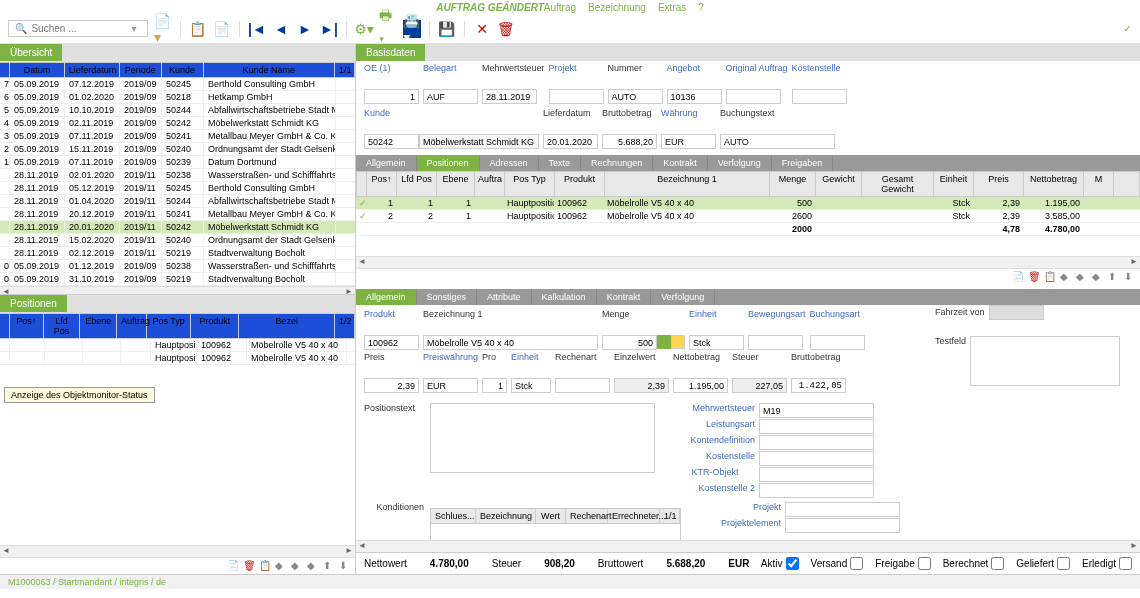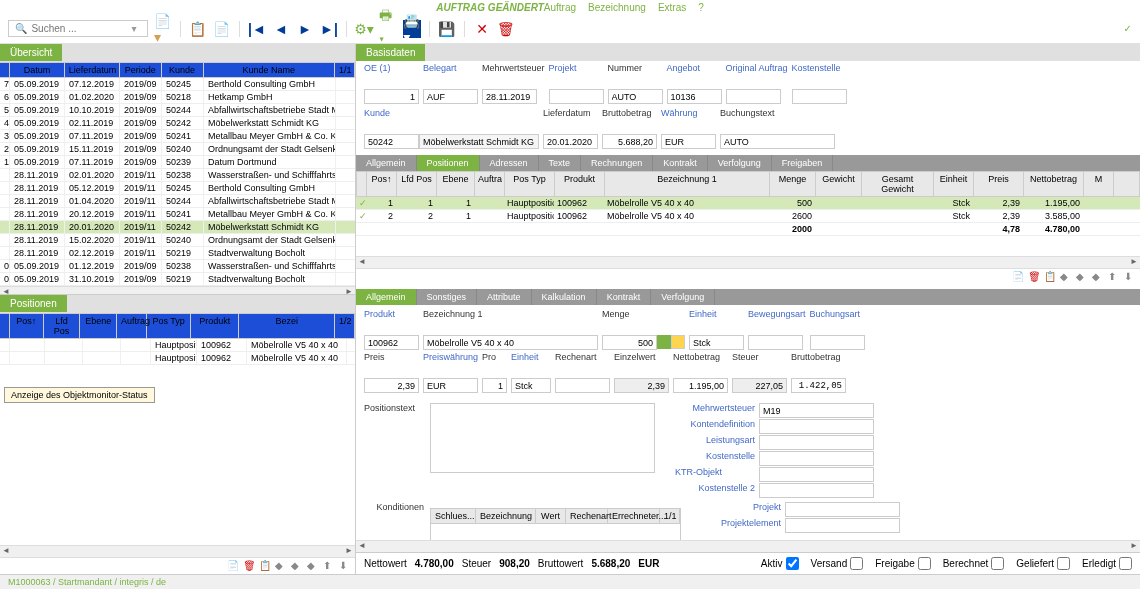--- a/index.html
+++ b/index.html
@@ -73,21 +73,21 @@
 .pg-bez{width:165px}
 .pg-menge{width:46px;text-align:right}
 .pg-gew{width:46px}
 .pg-ggew{width:72px}
 .pg-einh{width:40px;text-align:right}
 .pg-preis{width:50px;text-align:right}
 .pg-netto{width:60px;text-align:right}
 .detail-area{padding:4px 8px;flex:1;overflow:auto}
 .detail-row{display:flex;gap:4px;margin-bottom:2px;align-items:flex-end}
 .footer{border-top:1px solid #ccc;padding:4px 8px;display:flex;justify-content:space-between;align-items:center;font-size:9px}
-.footer-totals{display:flex;gap:8px}
+.footer-totals{display:flex;gap:23px}
 .footer-totals b{font-weight:bold}
 .footer-checks{display:flex;gap:12px;align-items:center}
 .footer-checks label{display:flex;align-items:center;gap:3px}
 .status-bar{background:#f0f0f0;padding:2px 8px;color:#7cb342;font-size:9px;border-top:1px solid #ccc}
 .green-block{background:#7cb342;width:14px;height:14px;display:inline-block}
 .yellow-block{background:#ffd54f;width:14px;height:14px;border:1px solid #ccc;display:inline-block}
 .scroll-h{height:12px;background:#f0f0f0;border-top:1px solid #ddd;position:relative}
 .scroll-h::before{content:'◄';position:absolute;left:2px;font-size:8px;color:#666}
 .scroll-h::after{content:'►';position:absolute;right:2px;font-size:8px;color:#666}
 .kond-table{margin-top:6px}
@@ -570,33 +570,33 @@
         <div style="display:flex;gap:6px">
           <span class="field-label black" style="width:60px;">Positionstext</span>
           <textarea class="field-input" style="width: 225px; height: 70px;"></textarea>
         </div>
         <div style="display:flex;flex-direction:column;gap:1px">
           <div style="display:flex;gap:4px">
               <span class="field-label" style="width:80px;text-align:right">Mehrwertsteuer</span>
               <input class="field-input" style="width: 115px;" value="M19">
             </div>
           <div style="display:flex;gap:4px">
+              <span class="field-label" style="width:80px;text-align:right">Leistungsart</span>
+              <input class="field-input" style="width: 115px;">
+            </div>
+          <div style="display:flex;gap:4px">
               <span class="field-label" style="width:80px;text-align:right">Kontendefinition</span>
               <input class="field-input" style="width: 115px;">
             </div>
           <div style="display:flex;gap:4px">
-              <span class="field-label" style="width:80px;text-align:right">Leistungsart</span>
-              <input class="field-input" style="width: 115px;">
-            </div>
-          <div style="display:flex;gap:4px">
               <span class="field-label" style="width:80px;text-align:right">Kostenstelle</span>
               <input class="field-input" style="width: 115px;">
             </div>
           <div style="display:flex;gap:4px">
-              <span class="field-label" style="width:80px;text-align:left">KTR-Objekt</span>
+              <span class="field-label" style="width:80px;text-align:center">KTR-Objekt</span>
               <input class="field-input" style="width: 115px;">
             </div>
           <div style="display:flex;gap:4px">
               <span class="field-label" style="width:80px;text-align:right">Kostenstelle 2</span>
               <input class="field-input" style="width: 115px;">
             </div>
         </div>
       </div>
 
       <div style="display:flex;margin-top:4px;gap:20px">
@@ -625,20 +625,30 @@
               <input class="field-input" style="width: 115px;">
             </div>
           <div style="height:12px"></div>
           <div style="display:flex;gap:4px">
               <span class="field-label" style="width:80px;text-align:right">Angebotsposition</span>
               <input class="field-input" style="width: 115px;" value="10136 - 1">
             </div>
         </div>
       </div>
 
+      <div class="right-fields">
+        <div style="display:flex;gap:4px;align-items:center;margin-bottom:4px">
+            <span class="field-label black">Fahrzeit von</span>
+            <input class="field-input ro" style="width: 55px; background: rgb(221, 221, 221);">
+          </div>
+        <div style="display:flex;gap:4px;margin-top:16px">
+            <span class="field-label black">Testfeld</span>
+            <textarea class="field-input" style="width: 150px; height: 50px;"></textarea>
+          </div>
+      </div>
     </div>
     <div class="scroll-h"></div>
 
     <div class="footer">
       <div class="footer-totals">
         <span>Nettowert</span>
         <b>4.780,00</b>
         <span>Steuer</span>
         <b>908,20</b>
         <span>Bruttowert</span>

